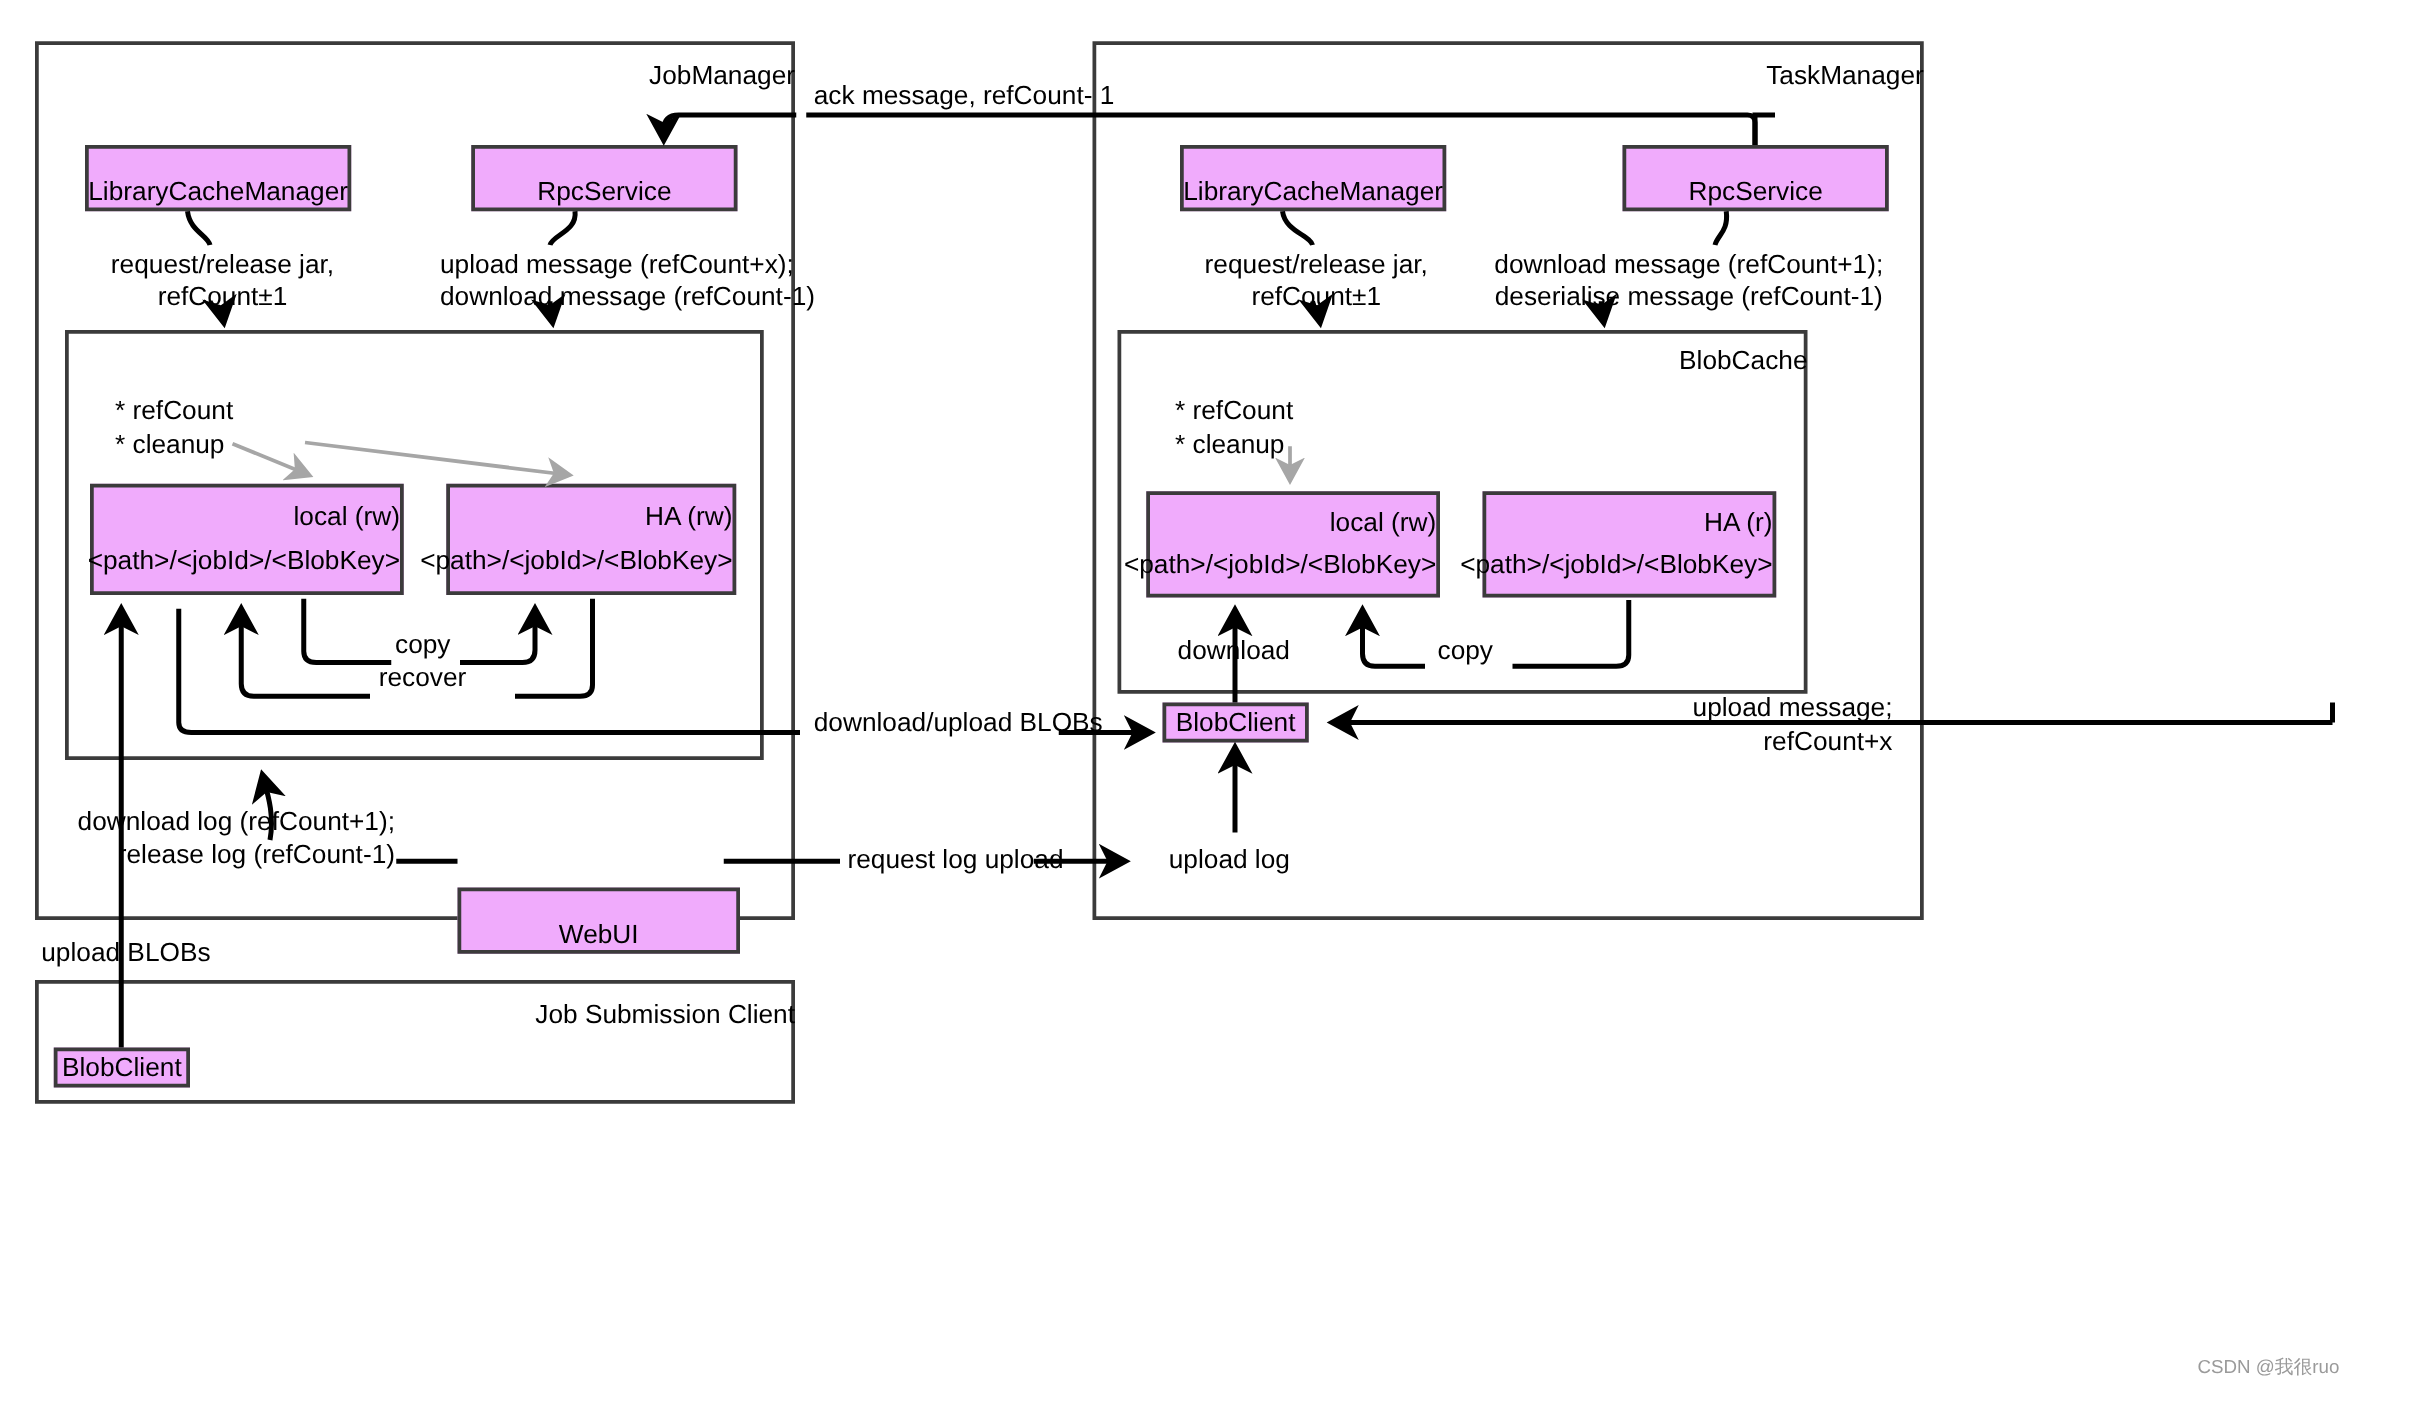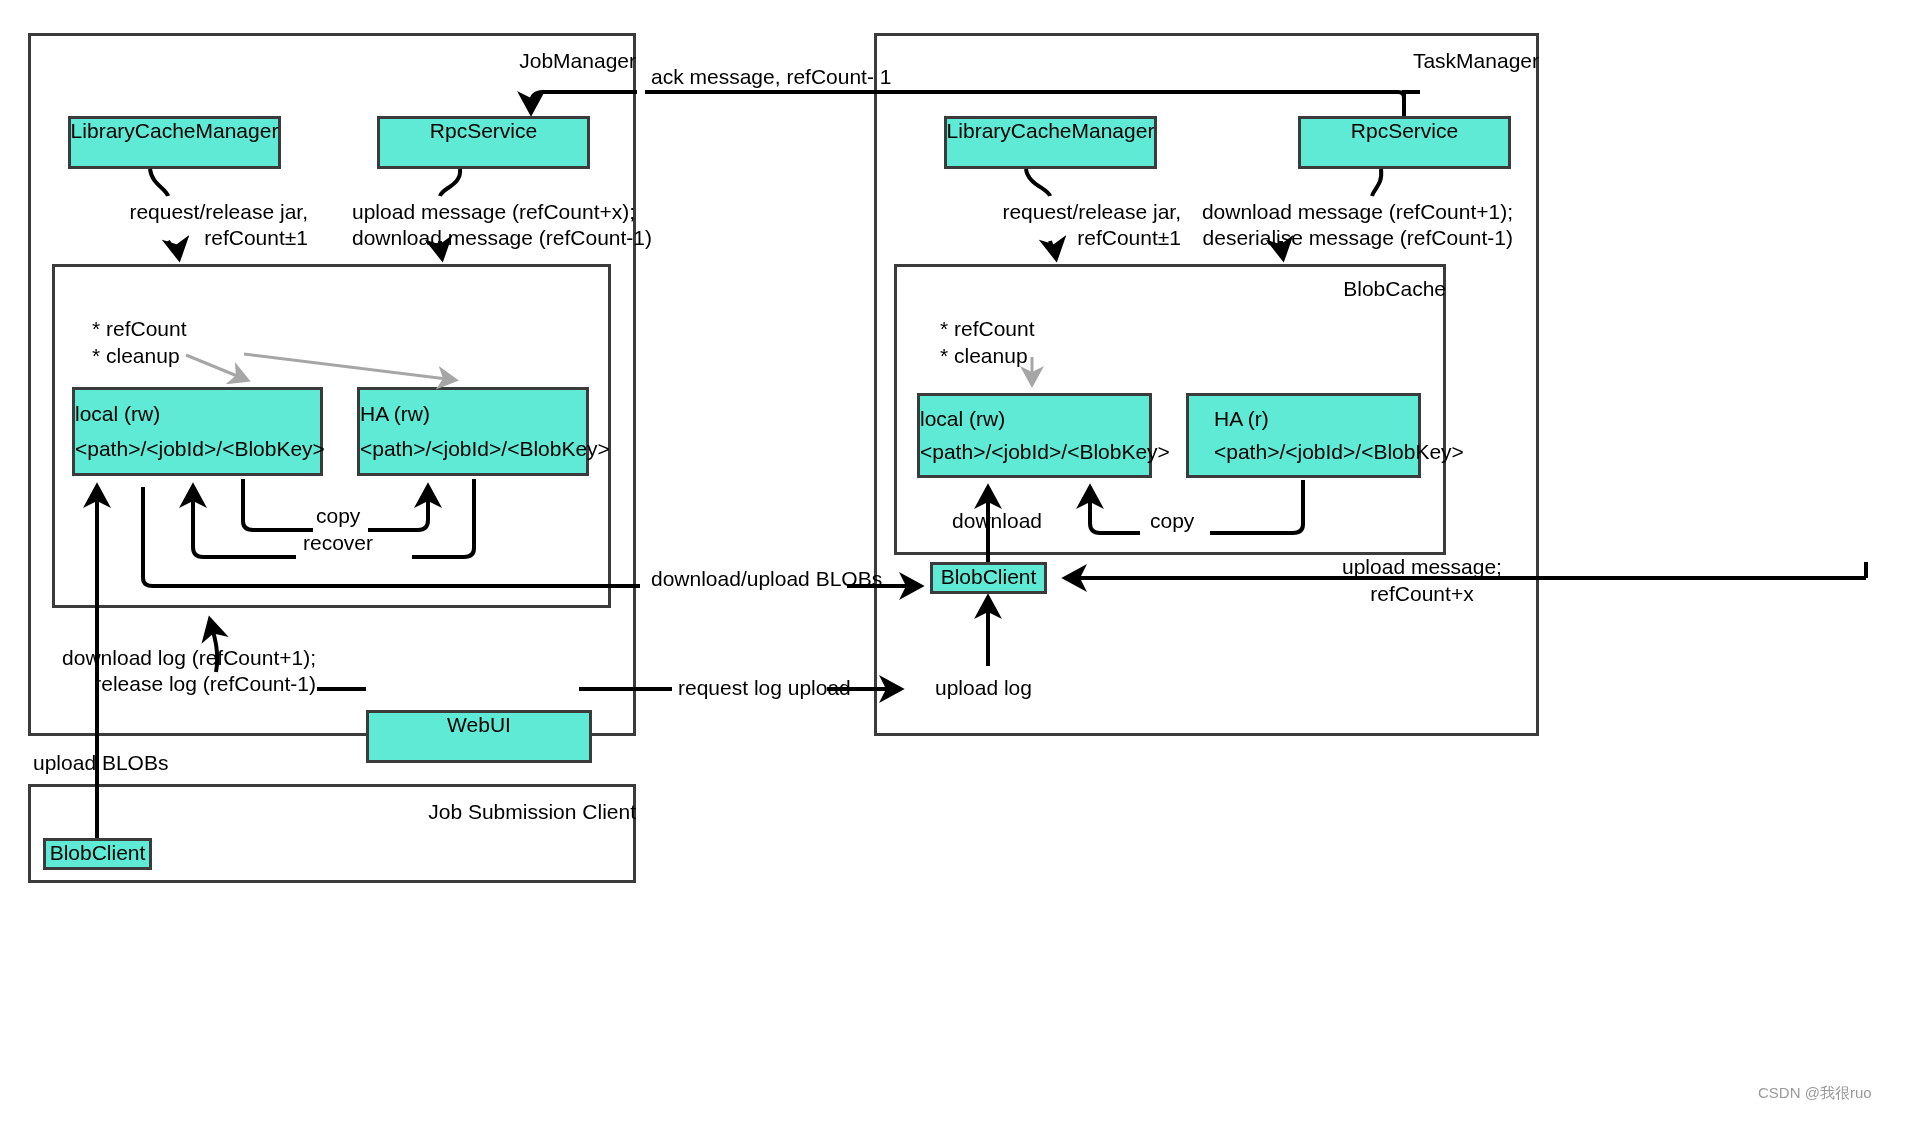--- a/index.html
+++ b/index.html
@@ -33,42 +33,42 @@
     position: absolute;
     text-align: right;
     color: #000;
     font-size: 21px;
     white-space: nowrap;
   }
   .node {
     position: absolute;
     box-sizing: border-box;
     border: 3px solid #3b3b3b;
-    background: #5eead4;
+    background: #f0abfc;
     display: flex;
-    align-items: flex-start;
+    align-items: flex-end;
     justify-content: center;
     font-size: 21px;
     color: #000;
   }
   .node.tall {
     flex-direction: column;
     justify-content: space-around;
     padding: 6px 0;
   }
   .node .line1 { font-size: 21px; }
   .node .line2 { font-size: 21px; }
   .edge-label {
     position: absolute;
     font-size: 21px;
     color: #000;
     line-height: 1.26;
     white-space: pre;
   }
-  .edge-label.ctr { text-align: right; }
+  .edge-label.ctr { text-align: center; }
   .edge-label.right { text-align: right; }
   .edge-label.left { text-align: left; }
   .bullets {
     position: absolute;
     font-size: 21px;
     color: #000;
     line-height: 1.3;
     white-space: pre;
   }
   .watermark {
@@ -167,21 +167,21 @@
   <div class="edge-label ctr" style="left:925px; top:199px; width:256px;">request/release jar,
 refCount±1</div>
 
   <div class="edge-label ctr" style="left:1189px; top:199px; width:324px;">download message (refCount+1);
 deserialise message (refCount-1)</div>
 
   <div class="edge-label" style="left:1150px; top:508px;">copy</div>
 
   <div class="edge-label ctr" style="left:932px; top:508px; width:110px;">download</div>
 
-  <div class="edge-label right" style="left:1330px; top:553px; width:184px; line-height:1.3;text-align:center;">upload message;
+  <div class="edge-label right" style="left:1330px; top:553px; width:184px; line-height:1.3;">upload message;
 refCount+x</div>
 
   <div class="edge-label left" style="left:935px; top:675px;">upload log</div>
 
   <div class="edge-label left" style="left:651px; top:64px;">ack message, refCount- 1</div>
 
   <div class="edge-label left" style="left:651px; top:566px;">download/upload BLOBs</div>
 
   <div class="edge-label left" style="left:678px; top:675px;">request log upload</div>
 

